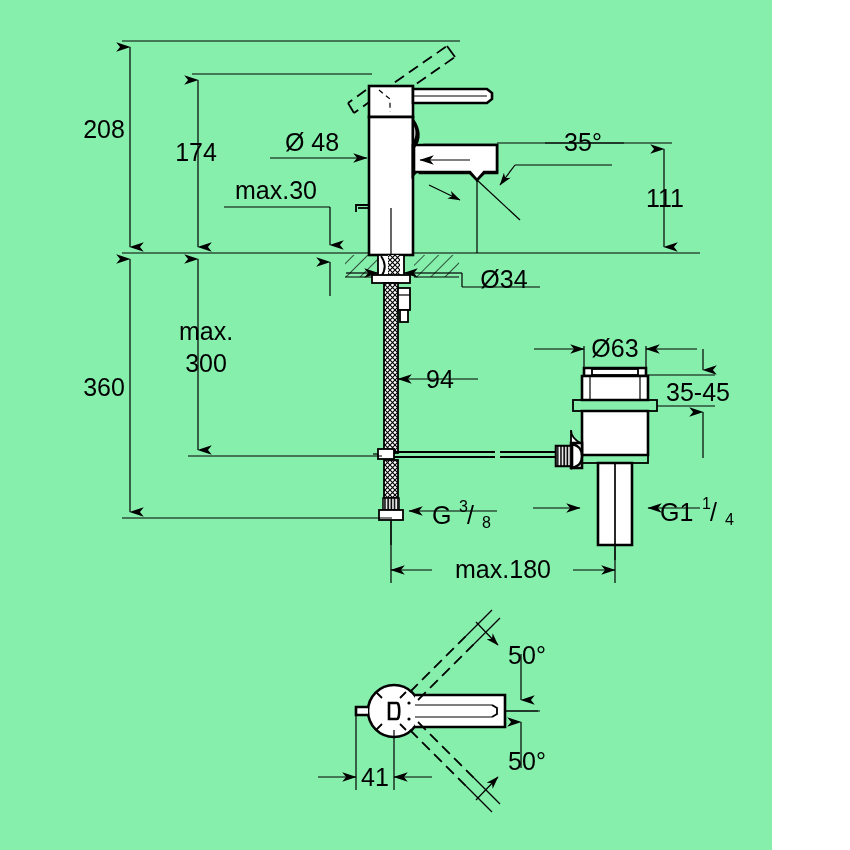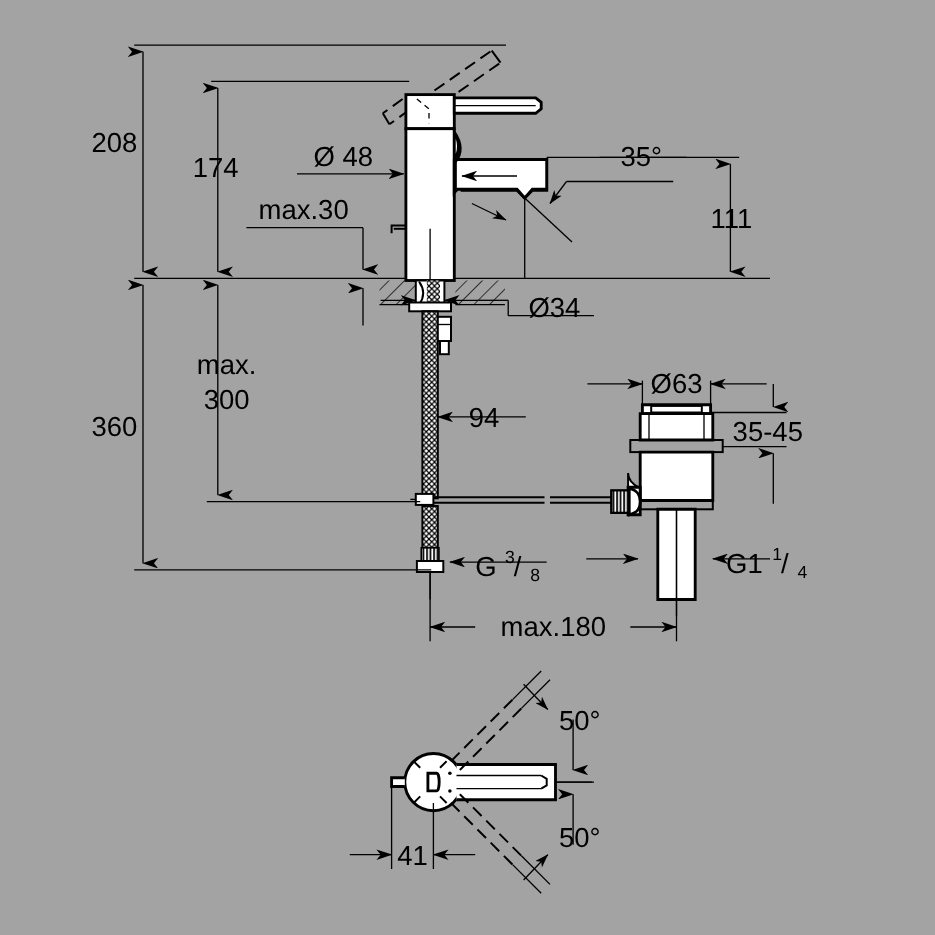--- a/index.html
+++ b/index.html
@@ -8,23 +8,23 @@
     background: #ffffff;
   }
   body {
     width: 850px;
     height: 850px;
     font-family: "Liberation Sans", sans-serif;
     overflow: hidden;
   }
   #drawing-root {
     position: relative;
-    width: 850px;
+    width: 772px;
     height: 850px;
-    background: #a3a3a3;
+    background: #86efac;
   }
   svg#tech-drawing {
     display: block;
     width: 850px;
     height: 850px;
   }
   .dim-text {
     font-family: "Liberation Sans", sans-serif;
     font-size: 25px;
     fill: #000000;

